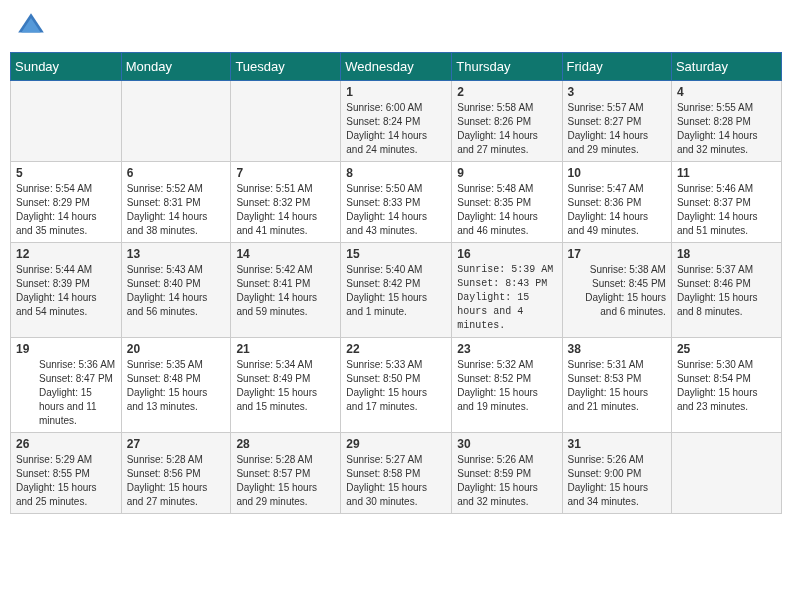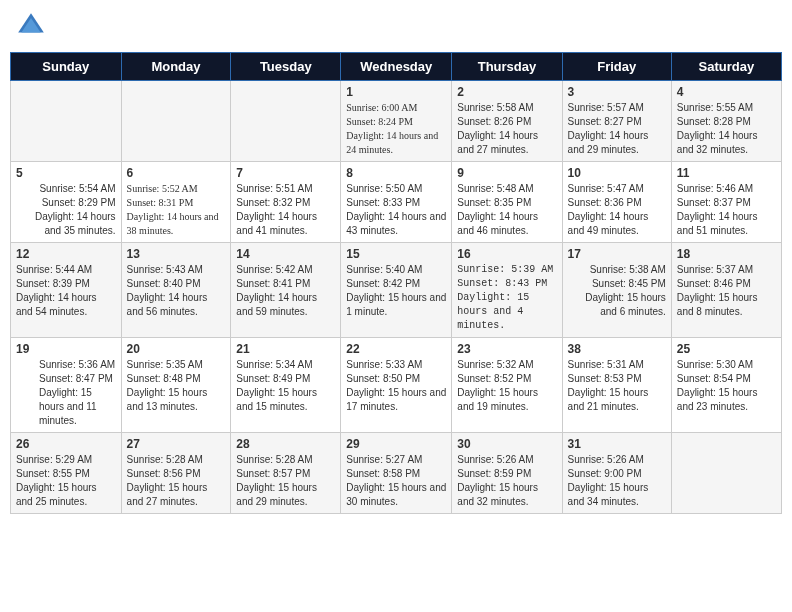--- a/index.html
+++ b/index.html
@@ -46,26 +46,26 @@
     .location-title {
       font-size: 16px;
       color: #555;
     }
     .calendar-table {
       width: 100%;
       border-collapse: collapse;
       border: 1px solid #ccc;
     }
     .calendar-table th {
-      background-color: #0f172a;
+      background-color: #0f766e;
       color: #fff;
       font-size: 13px;
-      font-weight: bold;
+      font-weight: normal;
       padding: 6px 4px;
-      text-align: center;
+      text-align: left;
       border: 1px solid #2d6aaf;
     }
     .calendar-table td {
       border: 1px solid #ccc;
       vertical-align: top;
       padding: 4px 5px;
       width: 113px;
       min-height: 80px;
       font-size: 10.5px;
       color: #333;
@@ -125,21 +125,21 @@
         <th>Saturday</th>
       </tr>
   </thead>
   <tbody id="calendar-body">
   <tr>
         <td class="empty-cell"></td>
         <td class="empty-cell"></td>
         <td class="empty-cell"></td>
         <td>
           <span class="day-number">1</span>
-          <div class="day-info" style="white-space: pre-line; font-family: Liberation Serif, serif;">Sunrise: 6:00 AM
+          <div class="day-info" style="white-space: pre-line;">Sunrise: 6:00 AM
 Sunset: 8:24 PM
 Daylight: 14 hours and 24 minutes.</div>
         </td>
         <td>
           <span class="day-number">2</span>
           <div class="day-info" style="white-space: pre-line;">Sunrise: 5:58 AM
 Sunset: 8:26 PM
 Daylight: 14 hours and 27 minutes.</div>
         </td>
         <td>
@@ -151,27 +151,27 @@
         <td>
           <span class="day-number">4</span>
           <div class="day-info" style="white-space: pre-line;">Sunrise: 5:55 AM
 Sunset: 8:28 PM
 Daylight: 14 hours and 32 minutes.</div>
         </td>
       </tr>
       <tr>
         <td>
           <span class="day-number">5</span>
-          <div class="day-info" style="white-space: pre-line; text-align: right;">Sunrise: 5:54 AM
+          <div class="day-info" style="white-space: pre-line;">Sunrise: 5:54 AM
 Sunset: 8:29 PM
 Daylight: 14 hours and 35 minutes.</div>
         </td>
         <td>
           <span class="day-number">6</span>
-          <div class="day-info" style="white-space: pre-line; font-family: Liberation Serif, serif;">Sunrise: 5:52 AM
+          <div class="day-info" style="white-space: pre-line;">Sunrise: 5:52 AM
 Sunset: 8:31 PM
 Daylight: 14 hours and 38 minutes.</div>
         </td>
         <td>
           <span class="day-number">7</span>
           <div class="day-info" style="white-space: pre-line;">Sunrise: 5:51 AM
 Sunset: 8:32 PM
 Daylight: 14 hours and 41 minutes.</div>
         </td>
         <td>

